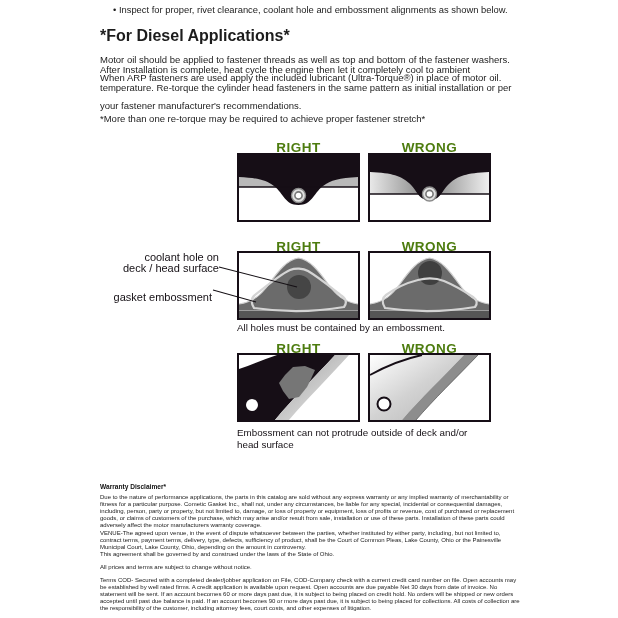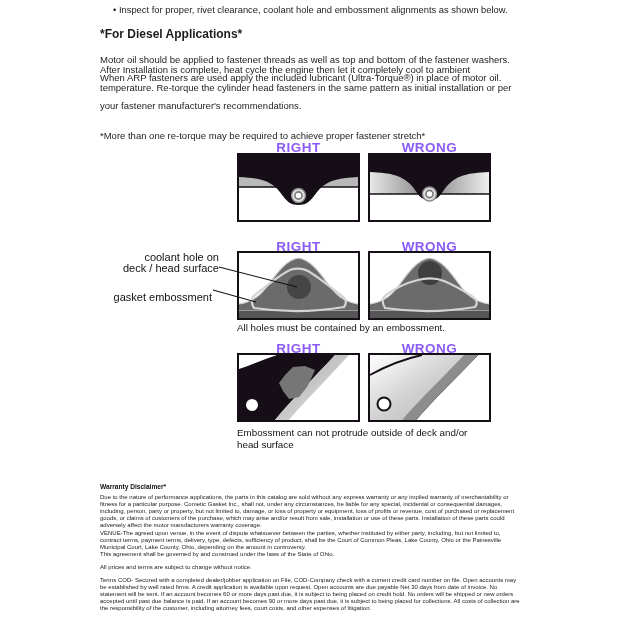--- a/index.html
+++ b/index.html
@@ -1,27 +1,27 @@
 <!DOCTYPE html>
 <html><head>
 <meta charset="utf-8">
 <style>
   * { margin:0; padding:0; box-sizing:border-box; }
   html,body { width:618px; height:618px; background:#ffffff; }
   body { font-family:"Liberation Sans","DejaVu Sans",sans-serif; color:#1c1c1c; }
   .page { position:relative; width:618px; height:618px; background:#fff; overflow:hidden;text-decoration:underline; }
 
   .bullet-line { position:absolute; left:113px; top:4px; width:414px; font-size:9.4px; line-height:12px; }
-  .diesel-heading { position:absolute; left:100px; top:27px; font-size:12px; font-weight:bold; }
+  .diesel-heading { position:absolute; left:100px; top:27px; font-size:16px; font-weight:bold; }
   .para { position:absolute; left:100px; width:426px; font-size:9.5px; line-height:18px;margin-top:8px; }
   .para-motor { top:43px; }
   .para-heat { top:53px; }
-  .para-note { top:119px; }
+  .para-note { top:102px; }
 
-  .rw-label { position:absolute; width:123px; text-align:center; font-size:13.5px; font-weight:bold; letter-spacing:0.5px; color:#8b5cf6; }
+  .rw-label { position:absolute; width:123px; text-align:center; font-size:13.5px; font-weight:bold; letter-spacing:0.5px; color:#4d7c0f; }
   .panel { position:absolute; width:123px; height:69px; display:block; }
   .caption { position:absolute; left:237px; font-size:9.8px; line-height:12px; color:#151015; }
 
   .annot { position:absolute; left:100px; text-align:right; font-size:11px; line-height:11px; color:#151015; }
   .annot-coolant { top:252px; width:119px; }
   .annot-emboss { top:292px; width:112px; }
   .leader-overlay { position:absolute; left:100px; top:250px; width:220px; height:62px; pointer-events:none; z-index:5; }
 
   .warranty-heading { position:absolute; left:100px; top:483px; font-size:6.6px; font-weight:bold; color:#111; }
   .wpara { position:absolute; left:100px; width:420px; font-size:6px; line-height:6.9px; color:#222; }

